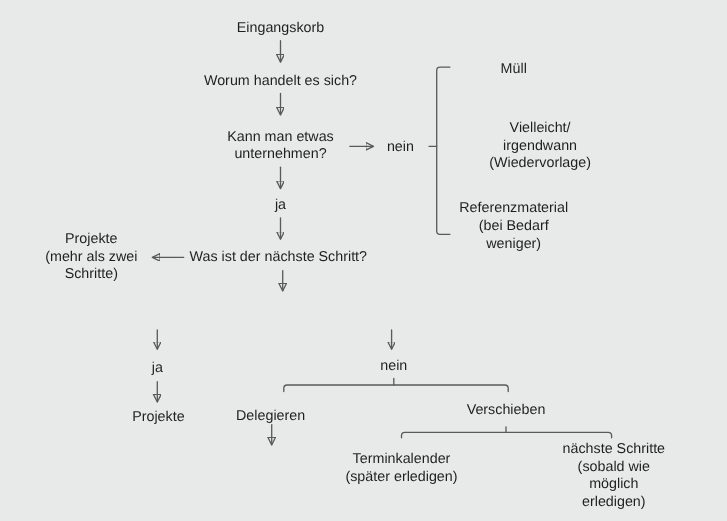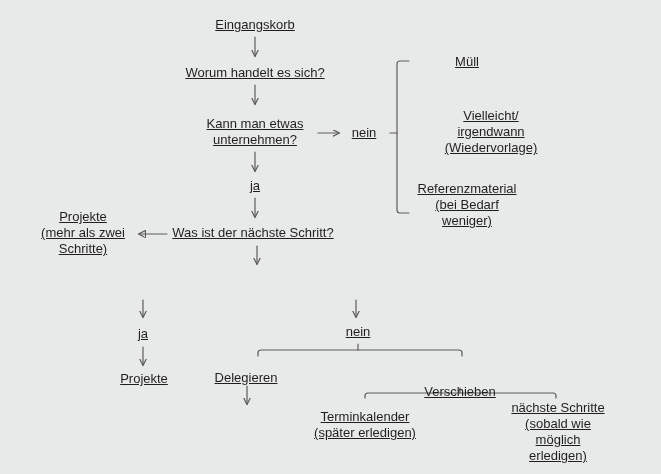--- a/index.html
+++ b/index.html
@@ -36,21 +36,20 @@
     stroke-linejoin: round;
   }
   .node {
     position: absolute;
     transform: translate(-50%, -50%);
     color: var(--text);
     font-size: 13px;
     line-height: 16px;
     text-align: center;
     white-space: pre-line;
-    text-decoration: underline;
   }
 </style>
 </head>
 <body>
 
 <div class="canvas">
 
   <svg class="connectors" viewBox="0 0 661 474" xmlns="http://www.w3.org/2000/svg">
     <defs>
       <marker id="ah" markerWidth="9" markerHeight="8" refX="6.5" refY="3.5" orient="auto" markerUnits="userSpaceOnUse">
@@ -115,21 +114,21 @@
 
 
   <div class="node" style="left:143px; top:334px">ja</div>
 
   <div class="node" style="left:144px; top:379px">Projekte</div>
 
   <div class="node" style="left:358px; top:332px">nein</div>
 
   <div class="node" style="left:246px; top:378px">Delegieren</div>
 
-  <div class="node" style="left:460px; top:392px">Verschieben</div>
+  <div class="node" style="left:460px; top:372px">Verschieben</div>
 
 
   <div class="node" style="left:558px; top:432px">nächste Schritte
 (sobald wie möglich
 erledigen)</div>
 
   <div class="node" style="left:365px; top:425px">Terminkalender
 (später erledigen)</div>
 
 </div>

